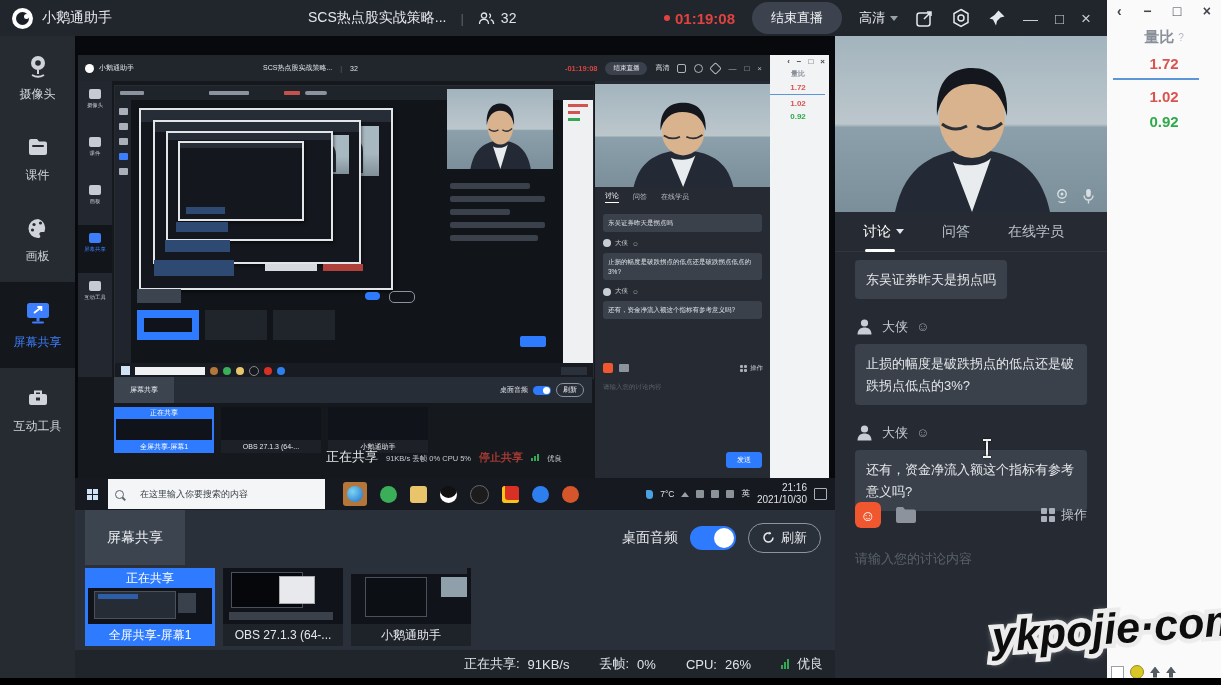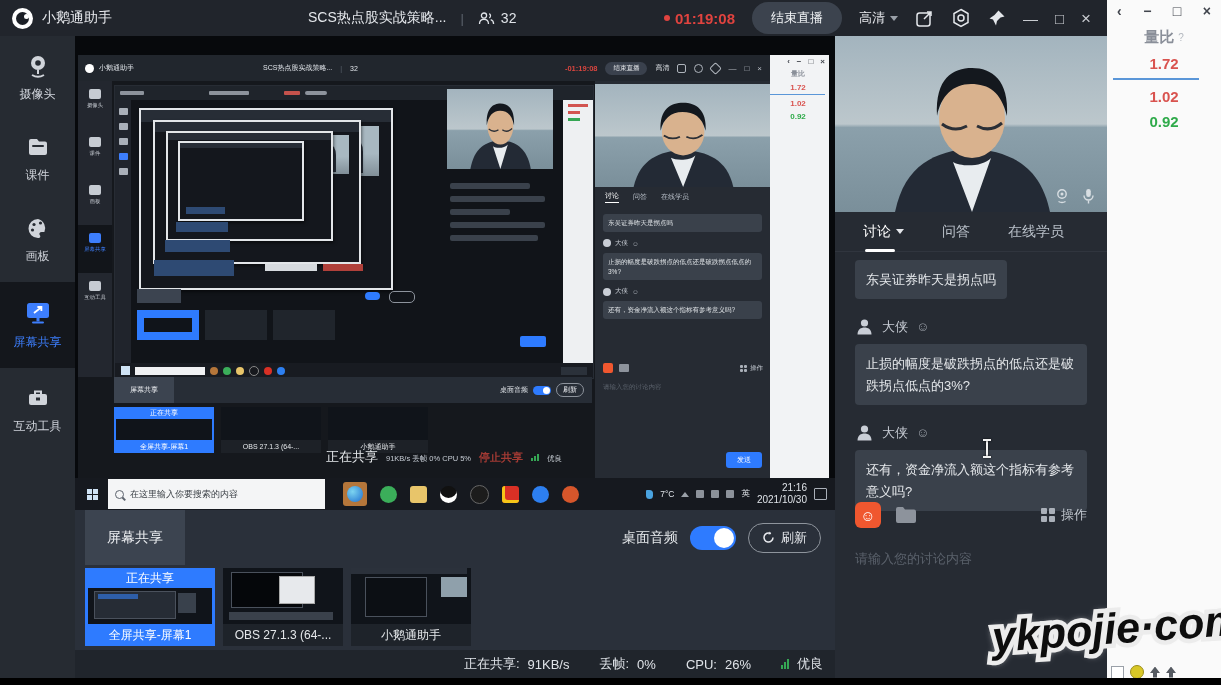--- a/index.html
+++ b/index.html
@@ -136,21 +136,21 @@
   .l1-ov .st{font-size:7.5px;color:#c6ccd4;}
   .l1-ov .red{font-size:11px;font-weight:bold;color:#bb4038;opacity:.85;}
   .l1-ov .ok{font-size:7.5px;color:#cdd3da;}
   .sigbars{display:inline-flex;align-items:flex-end;gap:1px;}
   .sigbars i{width:2px;background:#35a654;display:block;}
 
   
   .l1-task{left:0;top:442px;width:760px;height:32px;background:#16191f;display:flex;align-items:center;z-index:3;}
   .winlogo{display:grid;grid-template-columns:5px 5px;grid-template-rows:5px 5px;gap:1px;margin:0 10px 0 12px;}
   .winlogo i{background:#cfe3f5;display:block;}
-  .tsearch{width:210px;height:30px;background:#f4f5f6;display:flex;align-items:center;gap:6px;padding-left:7px;font-size:9px;color:#3b4046;}
+  .tsearch{width:210px;height:30px;background:#f4f5f6;display:flex;align-items:center;gap:16px;padding-left:7px;font-size:9px;color:#3b4046;}
   .mag{width:7px;height:7px;border:1.5px solid #5d646e;border-radius:50%;position:relative;flex:0 0 auto;}
   .mag::after{content:"";position:absolute;left:6px;top:7px;width:4px;height:1.5px;background:#5d646e;transform:rotate(45deg);}
   .tics{display:flex;align-items:center;gap:13px;margin-left:18px;}
   .tic{width:17px;height:17px;border-radius:50%;}
   .tic.hl{width:24px;height:24px;border-radius:3px;background:#b5763a;display:flex;align-items:center;justify-content:center;}
   .tic.hl i{width:16px;height:16px;border-radius:50%;background:radial-gradient(circle at 35% 35%,#7cd4f0,#1e6fd0);display:block;}
   .tray{margin-left:auto;display:flex;align-items:center;gap:7px;padding-right:8px;color:#dfe3e8;font-size:8.5px;}
   .tray .g{width:8px;height:8px;background:#aab0b9;border-radius:1px;opacity:.8;}
   .timebox{text-align:right;line-height:1.25;font-size:10px;}
   .notif{width:11px;height:10px;border:1px solid #aab0b9;border-radius:1px;}

